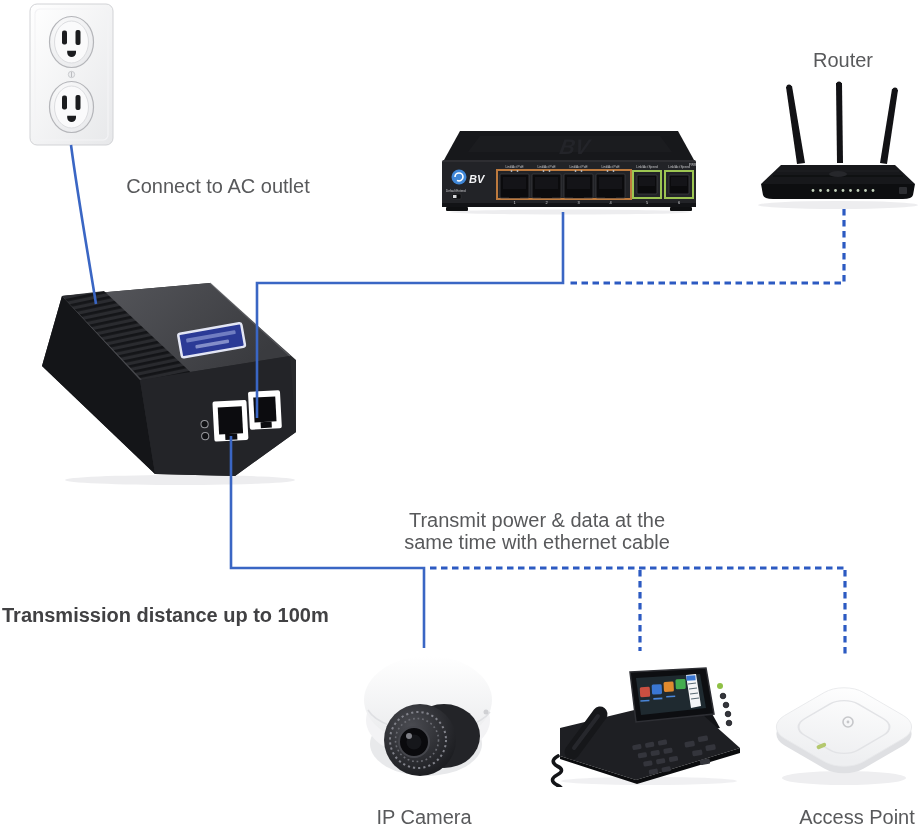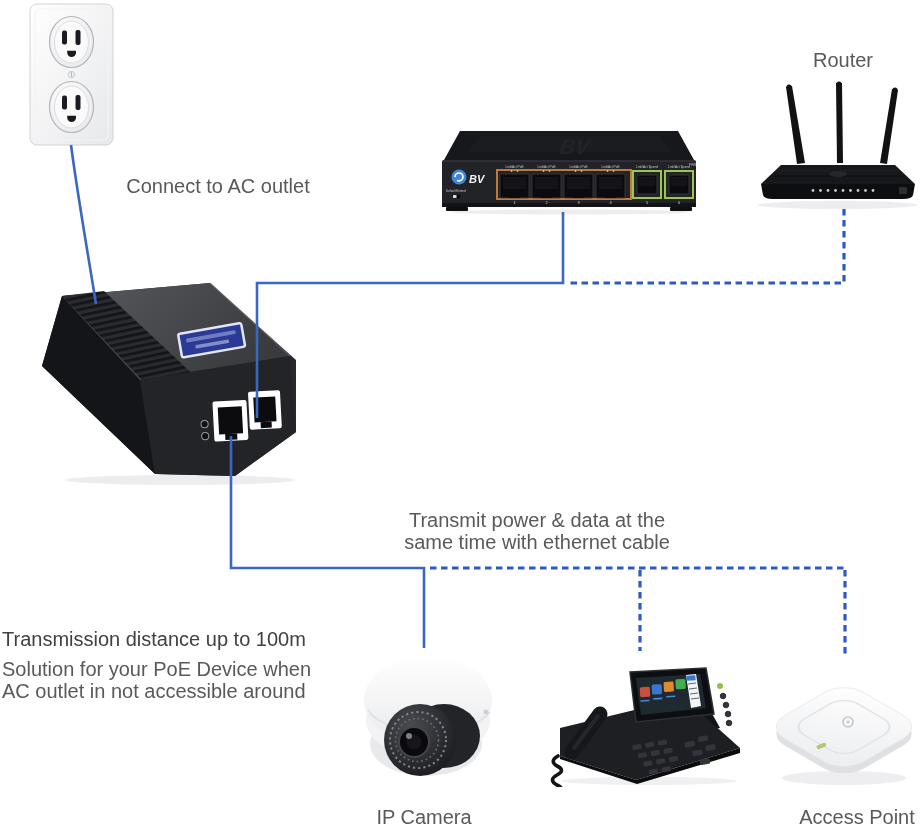--- a/index.html
+++ b/index.html
@@ -3,21 +3,21 @@
 <meta charset="utf-8">
 <style>
   html,body{margin:0;padding:0;background:#ffffff;}
   #canvas{
     position:relative;width:924px;height:832px;background:#fff;overflow:hidden;
     font-family:"Liberation Sans",sans-serif;
   }
   .dev{position:absolute;}
   .lbl{position:absolute;font-size:20px;line-height:21.5px;color:var(--text,#58595b);white-space:pre-line;}
   .lbl.c{text-align:center;}
-  .lbl.strong{font-weight:normal;color:var(--text-strong,#414143);margin-top:24px;}
+  .lbl.strong{font-weight:bold;color:var(--text-strong,#414143);}
   .ln-solid{stroke:var(--line-solid,#3a66c4);stroke-width:2.6;fill:none;}
   .ln-dash{stroke:var(--line-dashed,#2c5ac2);stroke-width:3.2;fill:none;stroke-dasharray:6.5 4.5;}
   .poe-outline{stroke:var(--poe-group-outline,#bd7a3e);stroke-width:2;fill:none;}
   .uplink-outline{stroke:var(--uplink-outline,#9cc552);stroke-width:2;fill:none;}
   .inj-label{fill:var(--injector-label,#2b3a96);}
   .microtext{fill:#c9cacd;font-family:"Liberation Sans",sans-serif;}
 </style>
 </head>
 <body>
 
@@ -312,18 +312,16 @@
     <path class="ln-dash" d="M430,568 L845,568"></path>
     <path class="ln-dash" d="M640,570 L640,651"></path>
     <path class="ln-dash" d="M845,570 L845,657"></path>
   </svg>
 
   <div class="lbl c" style="left:773px;top:50px;width:140px">Router</div>
   <div class="lbl c" style="left:103px;top:176px;width:230px">Connect to AC outlet</div>
   <div class="lbl c" style="left:377px;top:510px;width:320px">Transmit power &amp; data at the
 same time with ethernet cable</div>
   <div class="lbl strong" style="left:2px;top:605px;width:380px">Transmission distance up to 100m</div>
-  <div class="lbl" style="left:2px;top:658px;width:380px;line-height:22px">Solution for your PoE Device when
-AC outlet in not accessible around</div>
   <div class="lbl c" style="left:344px;top:807px;width:160px">IP Camera</div>
   <div class="lbl c" style="left:777px;top:807px;width:160px">Access Point</div>
 
 </div>
 
 </body></html>

